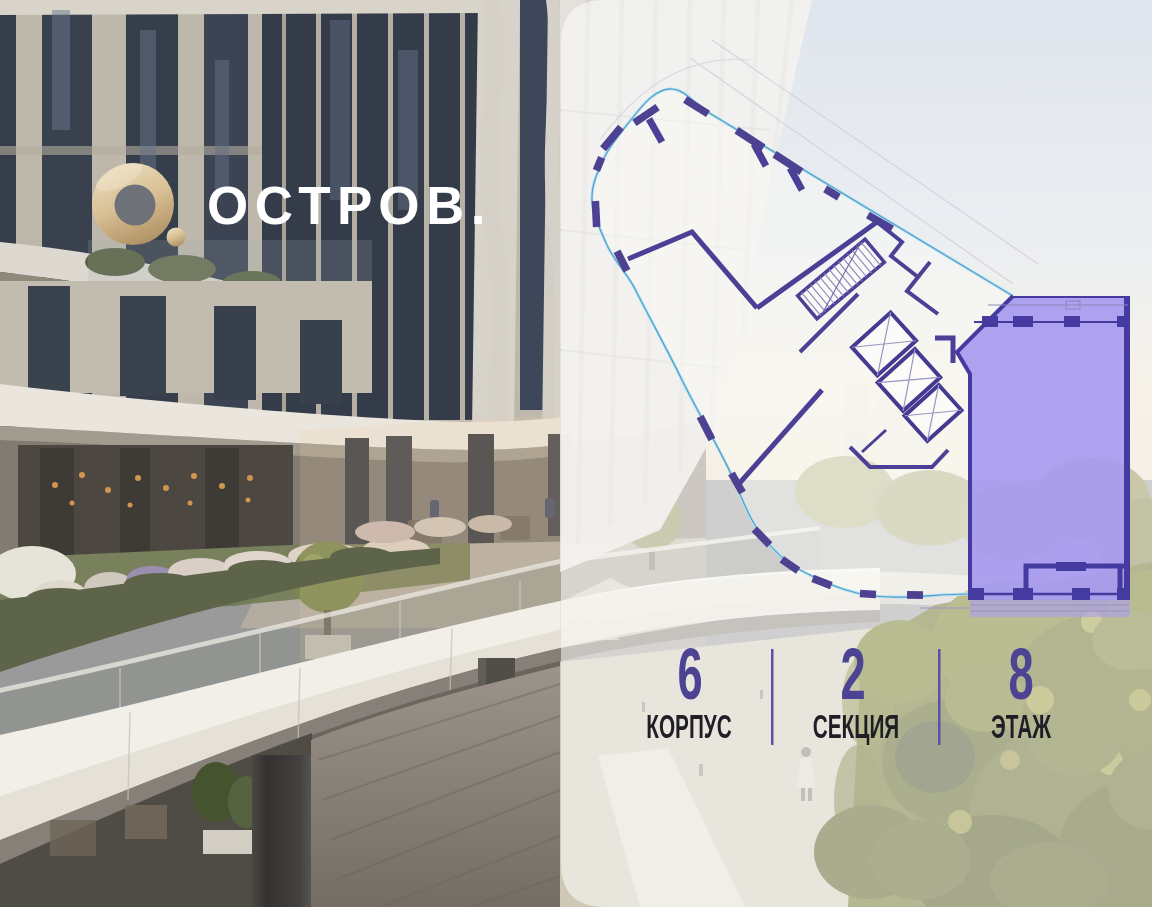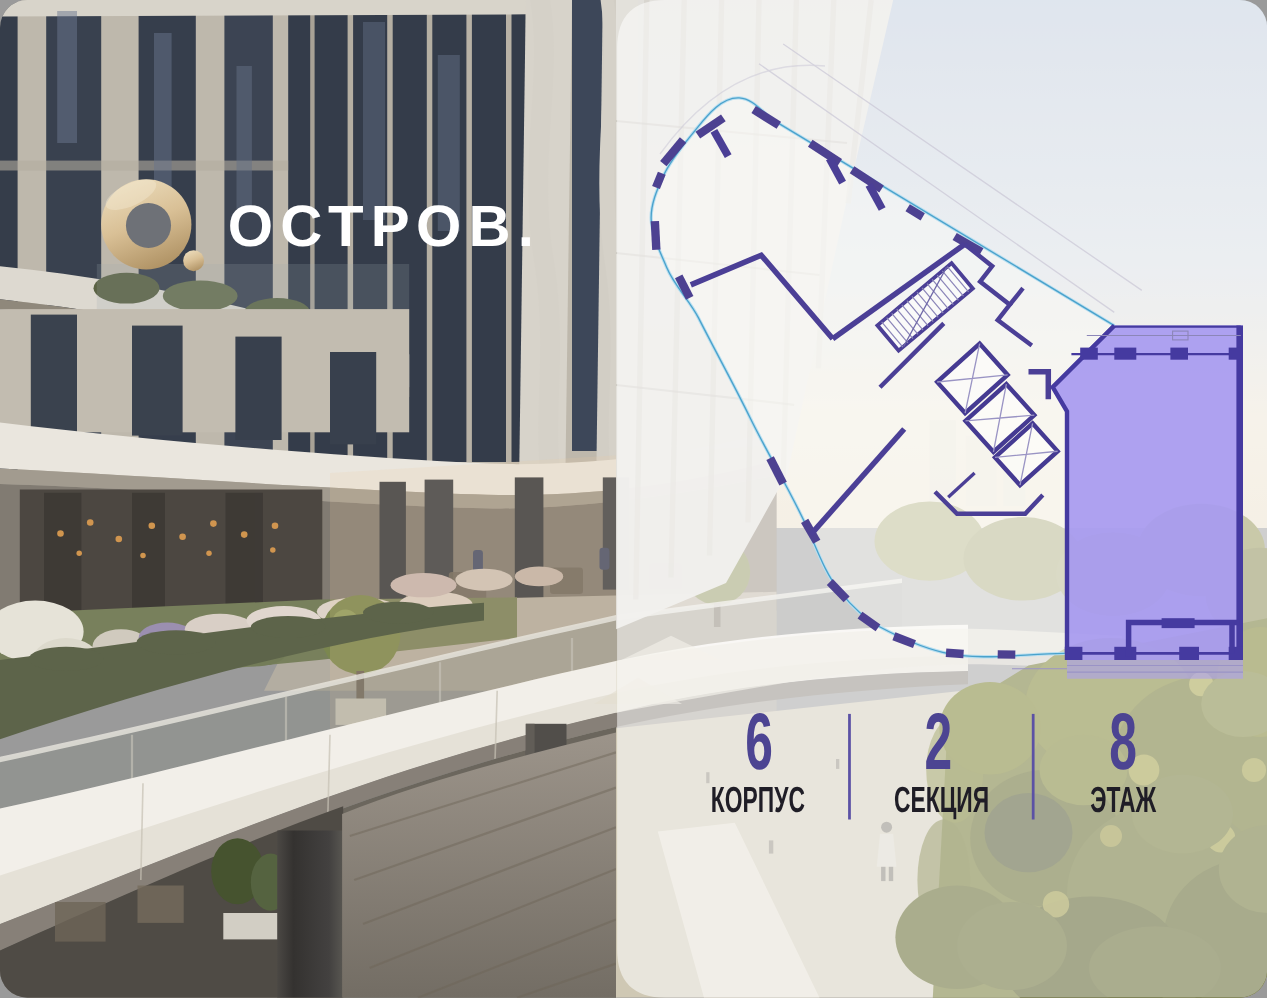--- a/index.html
+++ b/index.html
@@ -1,16 +1,16 @@
 <!DOCTYPE html>
 <html><head>
 <meta charset="utf-8">
 <style>
   html,body{margin:0;padding:0;background:#9a9a9a;}
-  #stage{position:relative;width:1152px;height:907px;overflow:hidden;font-family:"Liberation Sans",sans-serif;border-radius:25px;}
+  #stage{position:relative;width:1152px;height:907px;overflow:hidden;font-family:"Liberation Sans",sans-serif;}
   svg{display:block;}
 </style>
 </head>
 <body>
 <div id="stage">
 <svg width="1152" height="907" viewBox="0 0 1152 907">
 <defs>
   <linearGradient id="sky" x1="0" y1="0" x2="0" y2="1">
     <stop offset="0" stop-color="#bcc9da"></stop>
     <stop offset="0.5" stop-color="#d5dbe2"></stop>

